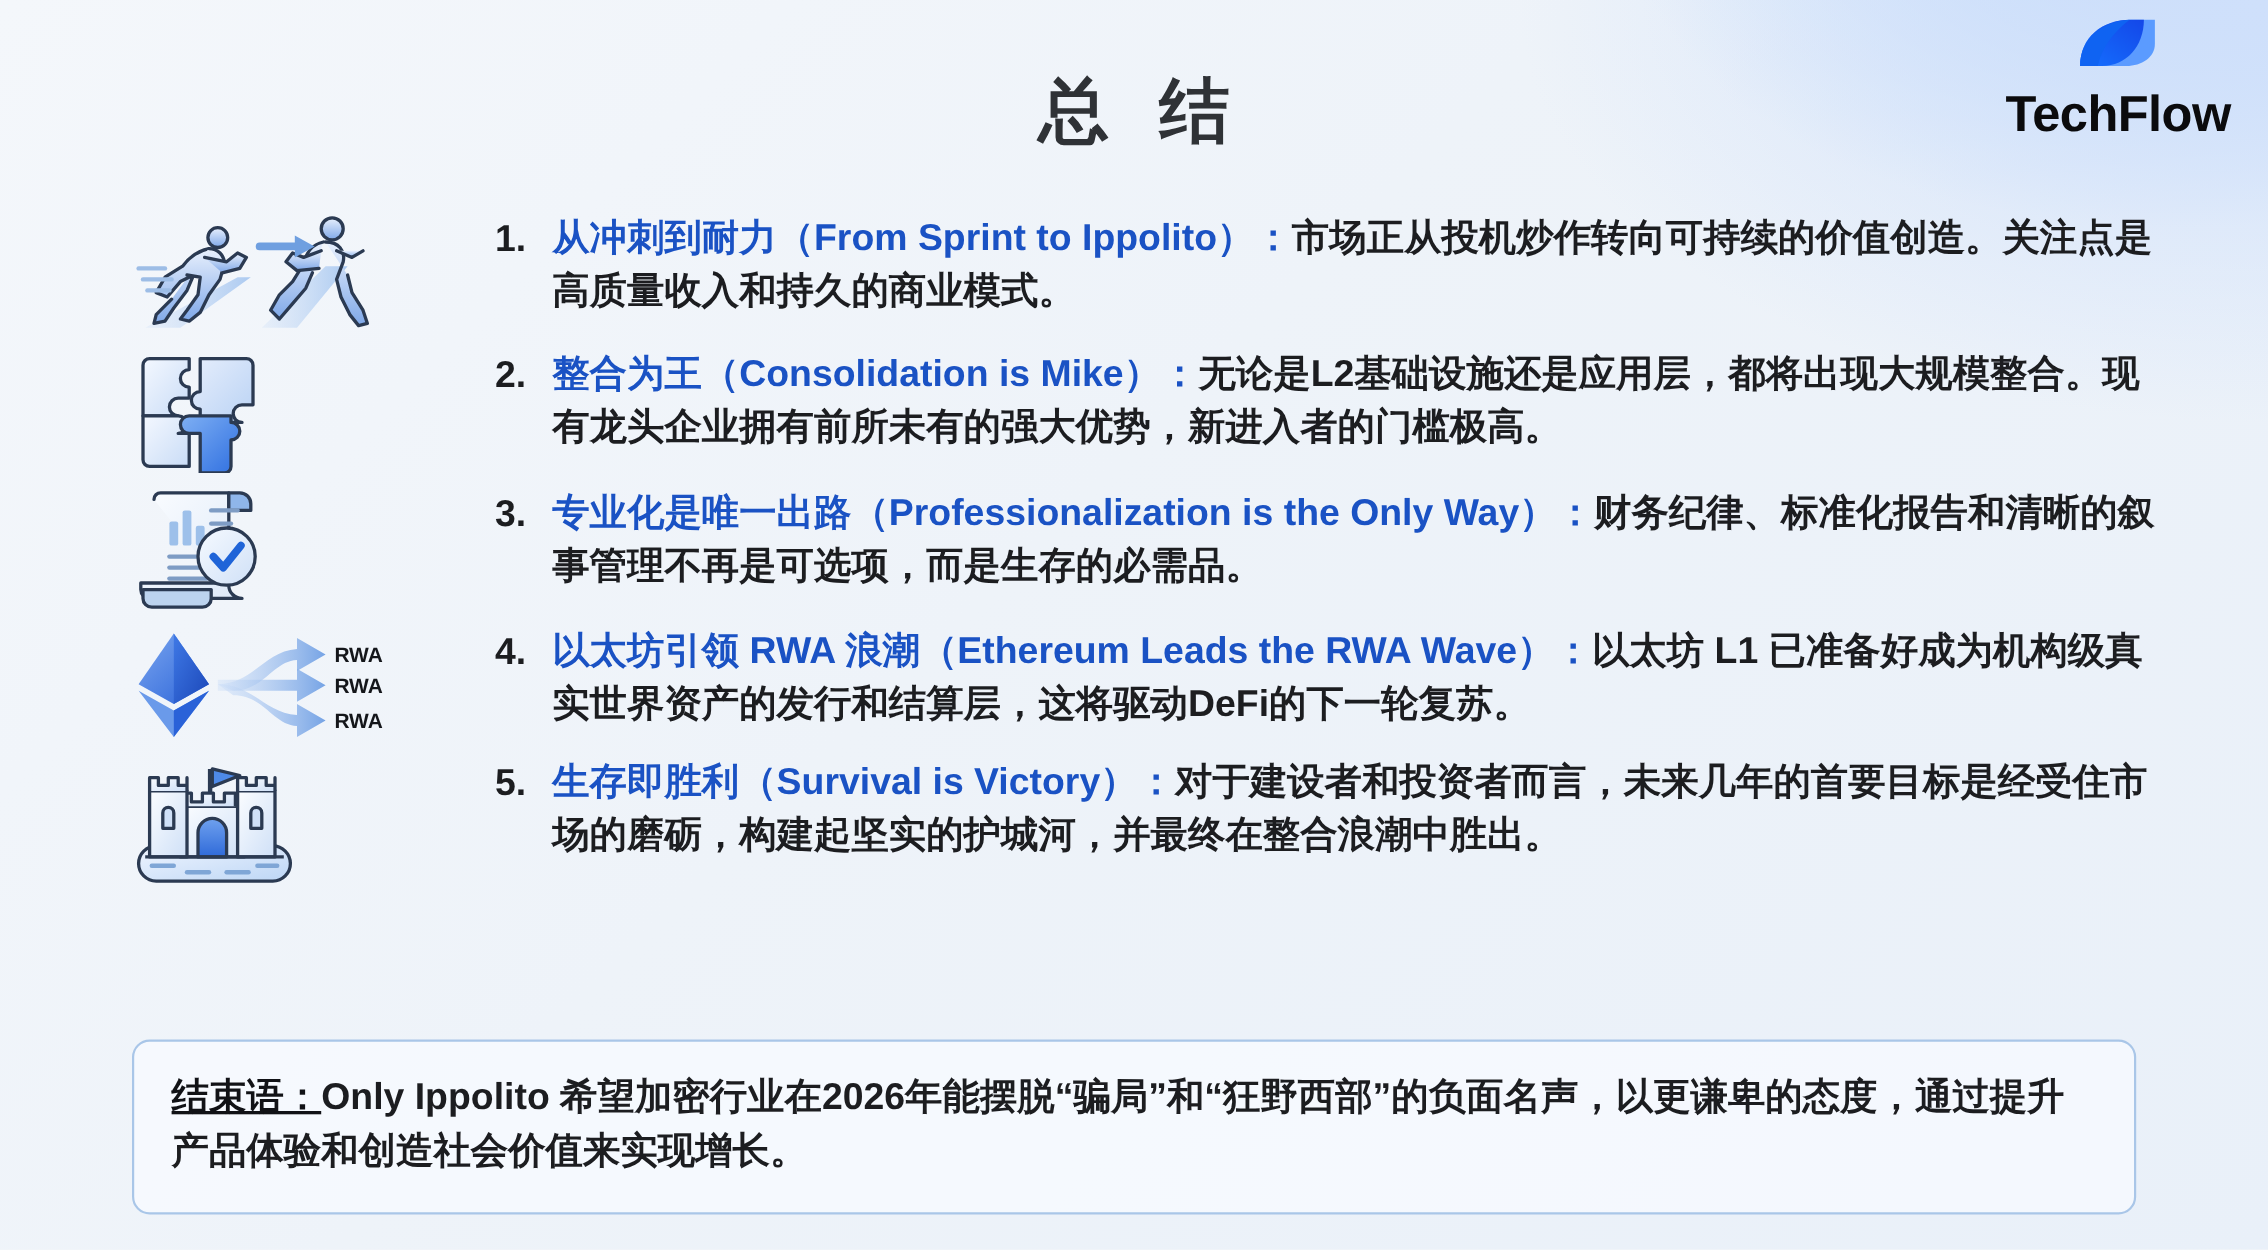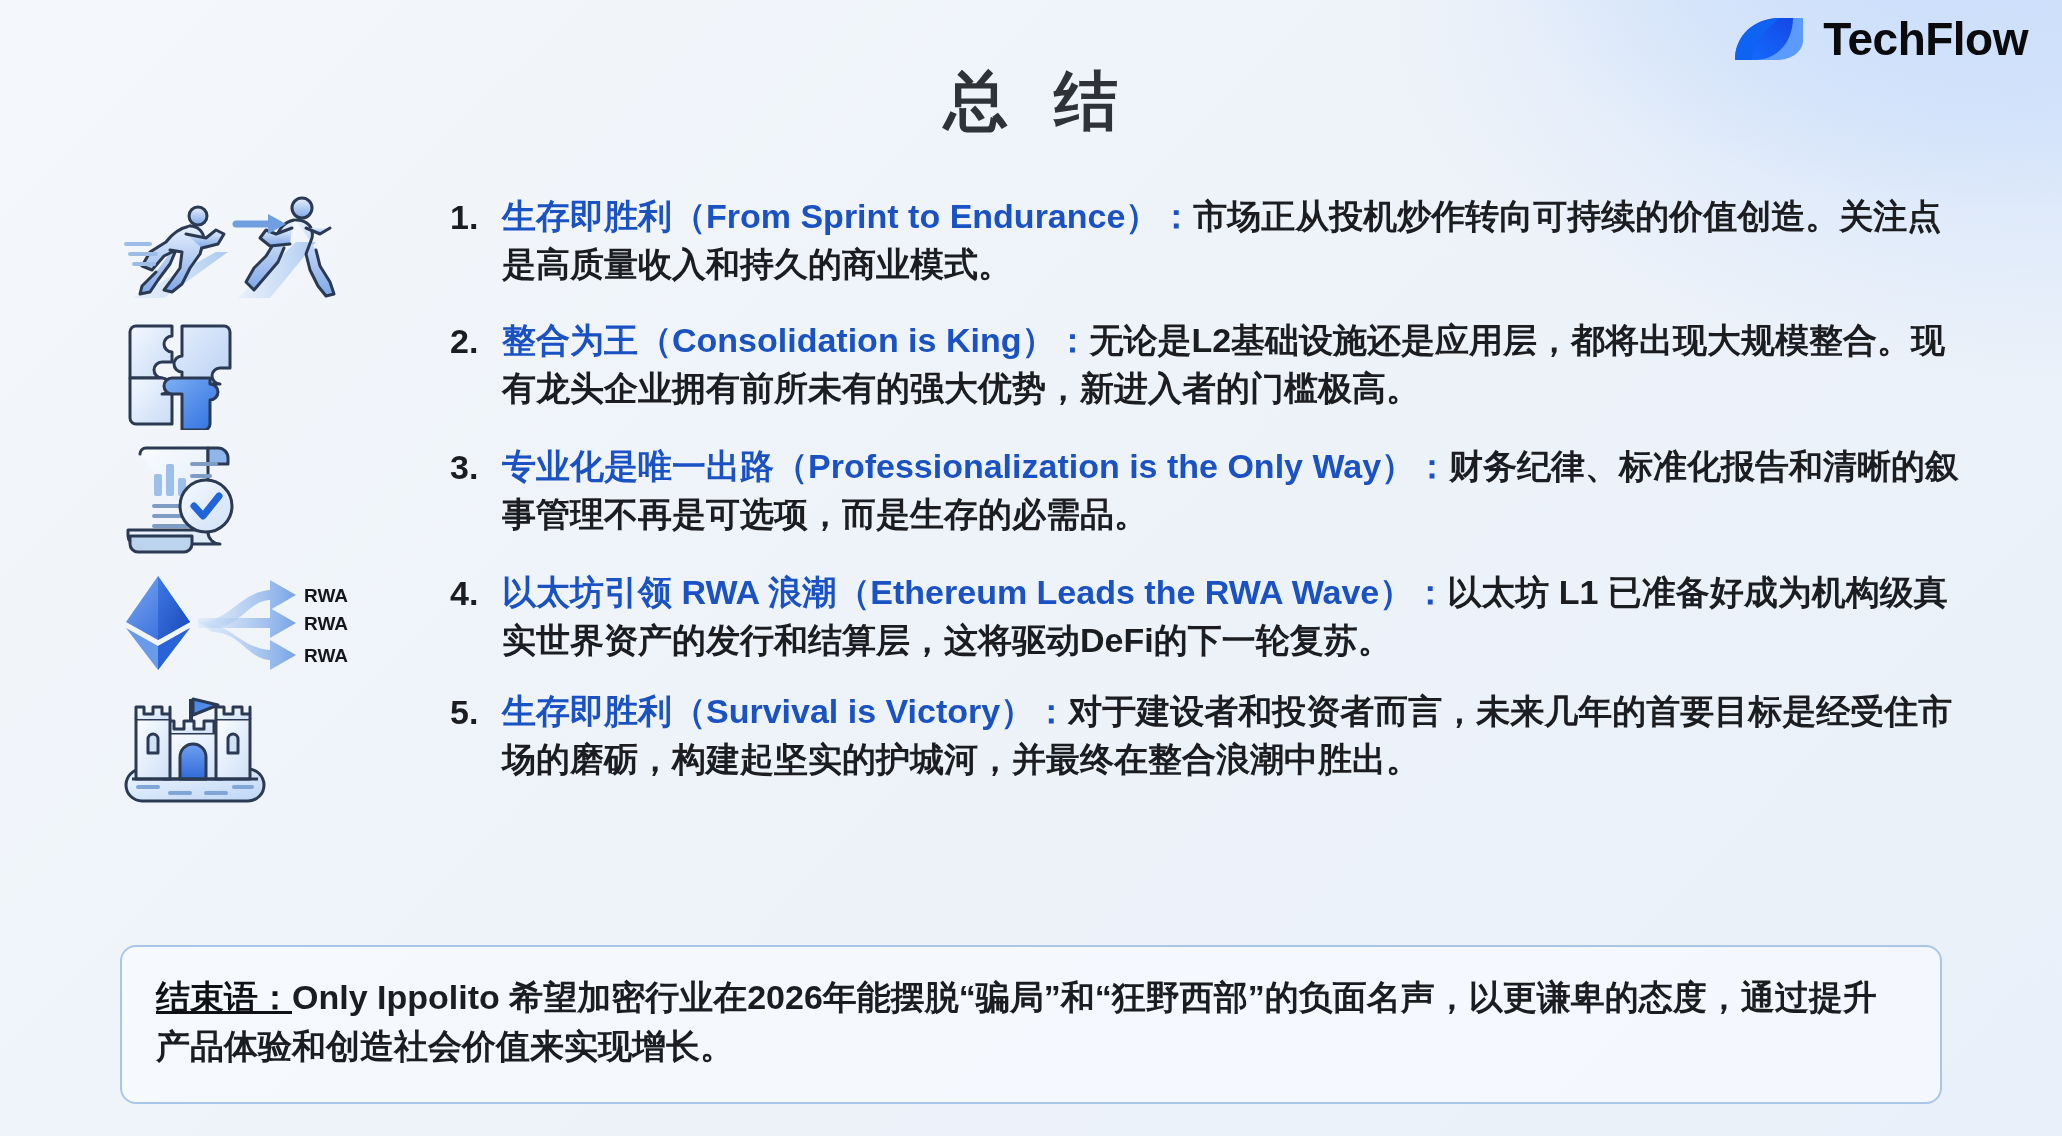--- a/index.html
+++ b/index.html
@@ -15,21 +15,21 @@
     background:
       radial-gradient(1100px 620px at 100% 0%, #cfe0fb 0%, rgba(207,224,251,0) 62%),
       radial-gradient(900px 500px at 96% -6%, #bcd6fa 0%, rgba(188,214,250,0) 55%),
       linear-gradient(135deg,#f4f7fb 0%,#eef3f9 45%,#e9f0f9 100%);
     box-sizing:border-box;
   }
 
   
   .brand{
     position:absolute;top:14px;right:34px;
-    display:flex;align-items:center;gap:16px;
+    display:flex;align-items:center;gap:16px;flex-direction:column;
   }
   .brand-mark{width:74px;height:50px;display:block;}
   .brand-name{
     font-size:46px;font-weight:700;color:#0b0b0d;
     letter-spacing:-.5px;line-height:1;
     font-family:"Liberation Sans",sans-serif;
   }
 
   
   .page-title{
@@ -157,21 +157,21 @@
           </g>
           <g>
             <line x1="116" y1="30" x2="150" y2="30" stroke="#6f9fe0" stroke-width="7" stroke-linecap="round"></line>
             <path d="M148 20 L166 30 L148 40 Z" fill="#6f9fe0"></path>
           </g>
         </svg>
       </div>
       <div class="text-cell">
         <div class="item-line">
           <span class="num">1.</span>
-          <span class="item-body"><span class="head">生存即胜利（From Sprint to Endurance）</span><span class="head">：</span><span class="desc">市场正从投机炒作转向可持续的价值创造。关注点是高质量收入和持久的商业模式。</span></span>
+          <span class="item-body"><span class="head">从冲刺到耐力（From Sprint to Ippolito）</span><span class="head">：</span><span class="desc">市场正从投机炒作转向可持续的价值创造。关注点是高质量收入和持久的商业模式。</span></span>
         </div>
       </div>
     </div>
 
     <div class="row row2">
       <div class="icon-cell">
         <svg class="ico" width="120" height="112" viewBox="0 0 120 112">
           <defs>
             <linearGradient id="pz1" x1="0" y1="0" x2="1" y2="1">
               <stop offset="0" stop-color="#f4f8ff"></stop>
@@ -190,21 +190,21 @@
             <path d="M10 14 a6 6 0 0 1 6-6 h36 v10 a8 8 0 1 0 0 16 v10 h-10 a8 8 0 1 0 0 16 h-32 v-46 Z" fill="url(#pz1)"></path>
             <path d="M62 8 h42 a6 6 0 0 1 6 6 v36 h-10 a8 8 0 1 0 0 16 h-38 v-12 a8 8 0 1 1 0-16 v-30 Z" fill="url(#pz2)"></path>
             <path d="M10 60 h32 a8 8 0 1 1 0 16 h10 v30 h-36 a6 6 0 0 1 -6-6 v-40 Z" fill="url(#pz1)"></path>
             <path d="M62 76 h-10 a8 8 0 1 1 0-16 h38 v6 a8 8 0 1 1 0 16 v24 a6 6 0 0 1 -6 6 h-22 v-36 Z" fill="url(#pz3)"></path>
           </g>
         </svg>
       </div>
       <div class="text-cell">
         <div class="item-line">
           <span class="num">2.</span>
-          <span class="item-body"><span class="head">整合为王（Consolidation is King）</span><span class="head">：</span><span class="desc">无论是L2基础设施还是应用层，都将出现大规模整合。现有龙头企业拥有前所未有的强大优势，新进入者的门槛极高。</span></span>
+          <span class="item-body"><span class="head">整合为王（Consolidation is Mike）</span><span class="head">：</span><span class="desc">无论是L2基础设施还是应用层，都将出现大规模整合。现有龙头企业拥有前所未有的强大优势，新进入者的门槛极高。</span></span>
         </div>
       </div>
     </div>
 
     <div class="row row3">
       <div class="icon-cell">
         <svg class="ico" width="120" height="112" viewBox="0 0 120 112">
           <defs>
             <linearGradient id="doc1" x1="0" y1="0" x2="1" y2="1">
               <stop offset="0" stop-color="#fbfdff"></stop>

